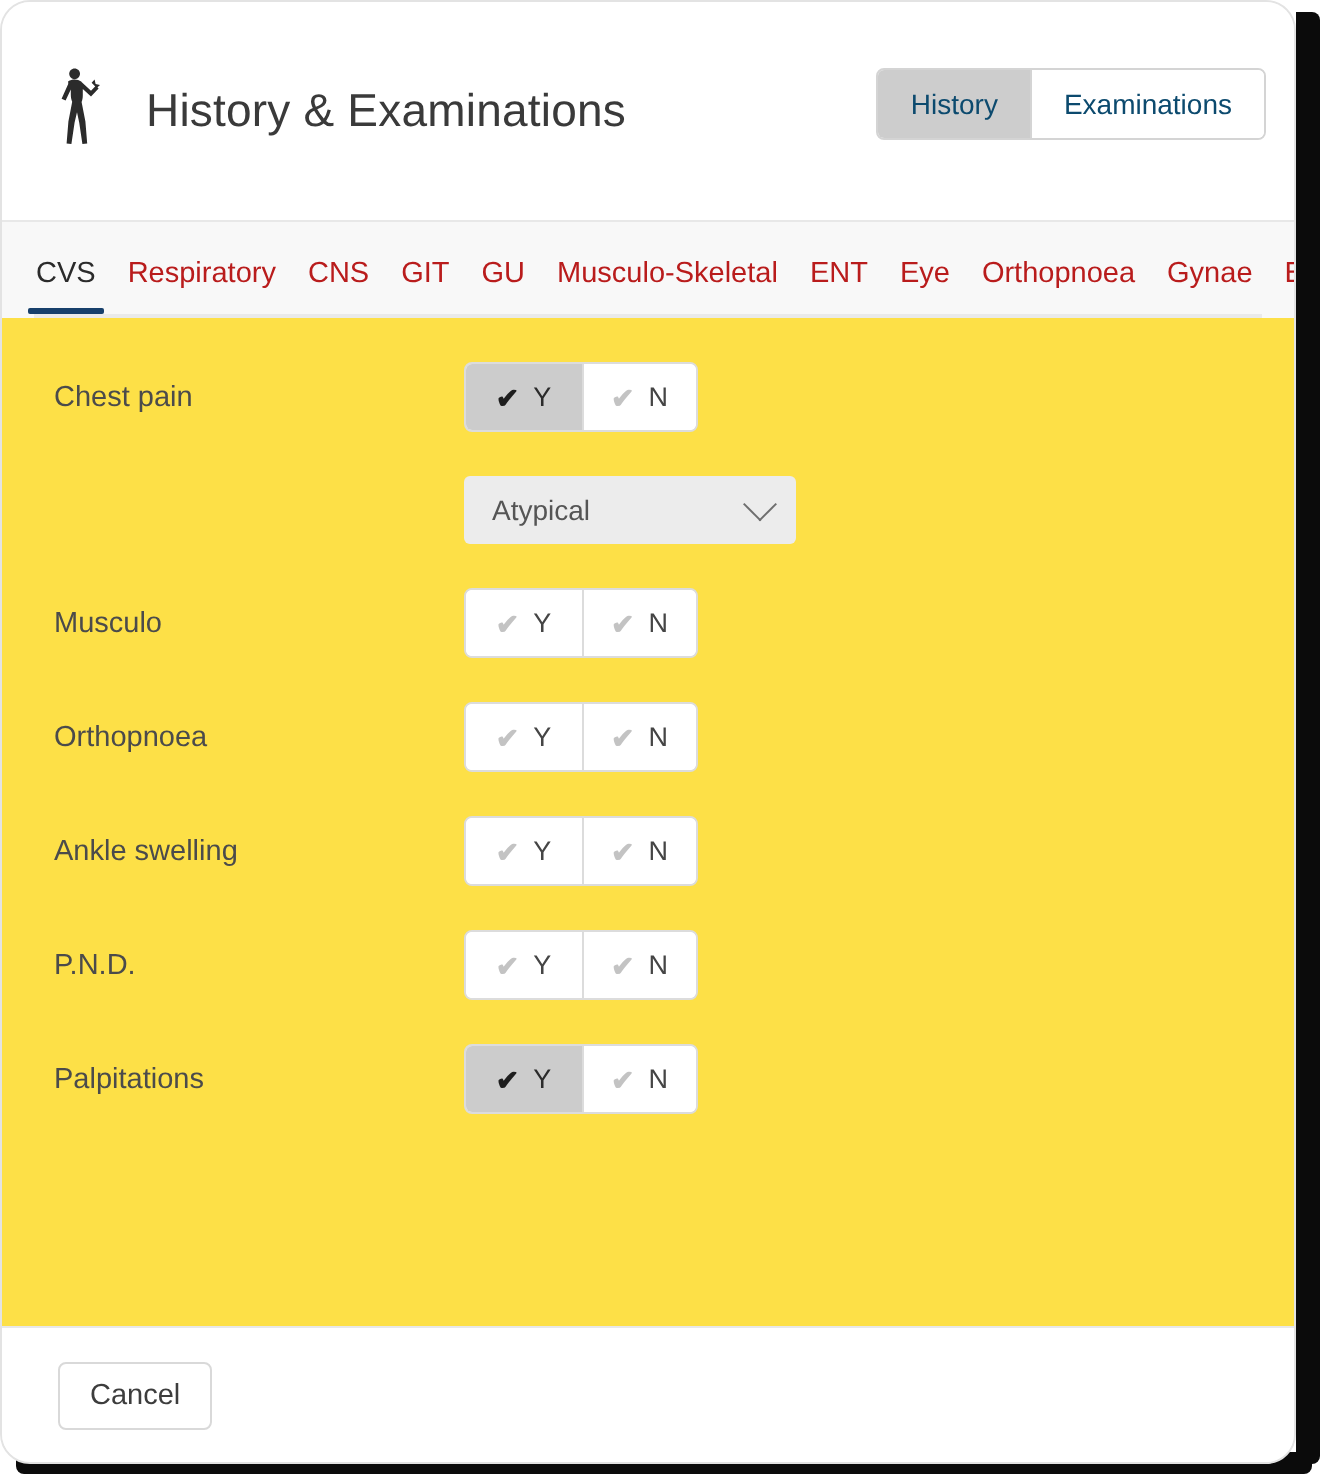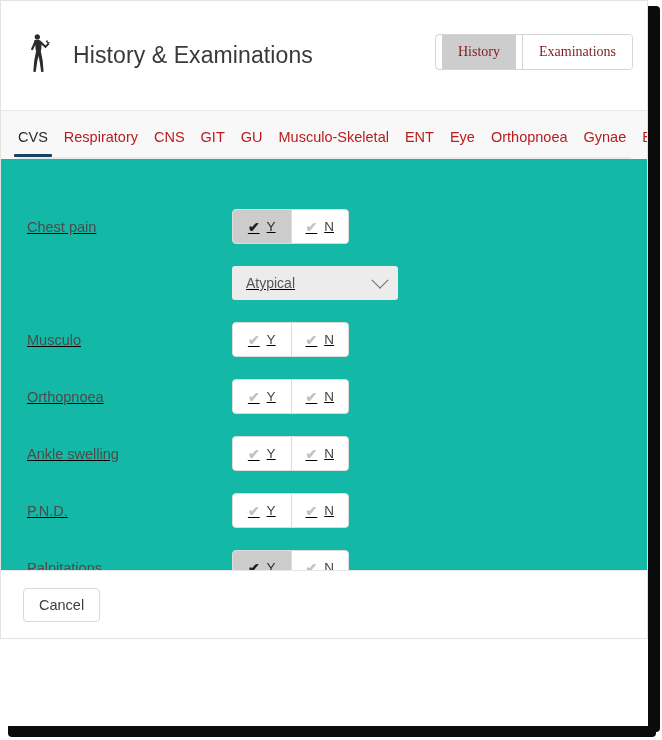--- a/index.html
+++ b/index.html
@@ -38,24 +38,24 @@
     height: 11px;
     background: #0b0b0b;
     border-radius: 0 0 4px 4px;
   }
 
   .window {
     position: absolute;
     left: 0px;
     top: 0px;
     width: 648px;
-    height: 639px;
+    height: 732px;
     background: #f8f8f8;
     border: 1px solid #e3e3e3;
-    border-radius: 0;
+    border-radius: 15px;
     box-sizing: border-box;
     overflow: hidden;
     display: flex;
     flex-direction: column;
   }
 
   
   .header {
     height: 110px;
     min-height: 110px;
@@ -95,31 +95,30 @@
     flex: 0 0 auto;
     border: 1px solid #d4d4d4;
     border-radius: 4px;
     overflow: hidden;
     background: #ffffff;
     height: 34px;
     margin-top: 3px;
   }
   .mode-btn {
     font-size: 14px;
-    color: #7f1d1d;
+    color: #0c4a6e;
     background: #ffffff;
     padding: 0 16px;
     display: flex;
     align-items: center;
     justify-content: center;
     border: none;
     cursor: pointer;
-    font-family: Liberation Serif, serif;
+    font-family: Liberation Sans, sans-serif;
     white-space: nowrap;
-    margin-left: 6px;
   }
   .mode-btn + .mode-btn { border-left: 1px solid #d4d4d4; }
   .mode-btn.active { background: #cdcdcd; }
 
   
   .tabbar-wrap {
     background: #f8f8f8;
     padding: 18px 0 0 0;
     position: relative;
   }
@@ -151,24 +150,23 @@
   }
   .tabs-underline {
     height: 2px;
     background: #eaeaea;
     margin: 0 16px 0 16px;
   }
 
   
   .content {
     flex: 1 1 auto;
-    background: #14b8a6;
-    padding: 50px 0 0 0;
+    background: #fde047;
+    padding: 22px 0 0 0;
     overflow: hidden;
-    text-decoration: underline;
   }
   .row {
     display: flex;
     align-items: center;
     padding: 0 0 0 26px;
     height: 35px;
     margin-bottom: 22px;
   }
   .row-label {
     width: 205px;
@@ -244,21 +242,21 @@
   }
 
   
   .footer {
     border-top: 1px solid #e8e8e8;
     background: #ffffff;
     height: 68px;
     min-height: 68px;
     display: flex;
     align-items: center;
-    padding: 0 22px;
+    padding: 0 28px;
     box-sizing: border-box;
   }
   .footer-left { display: flex; gap: 8px; flex: 1 1 auto; }
   .footer-right { display: flex; gap: 8px; flex: 0 0 auto; }
   .btn {
     height: 34px;
     padding: 0 15px;
     font-size: 14.5px;
     border-radius: 4px;
     display: flex;

